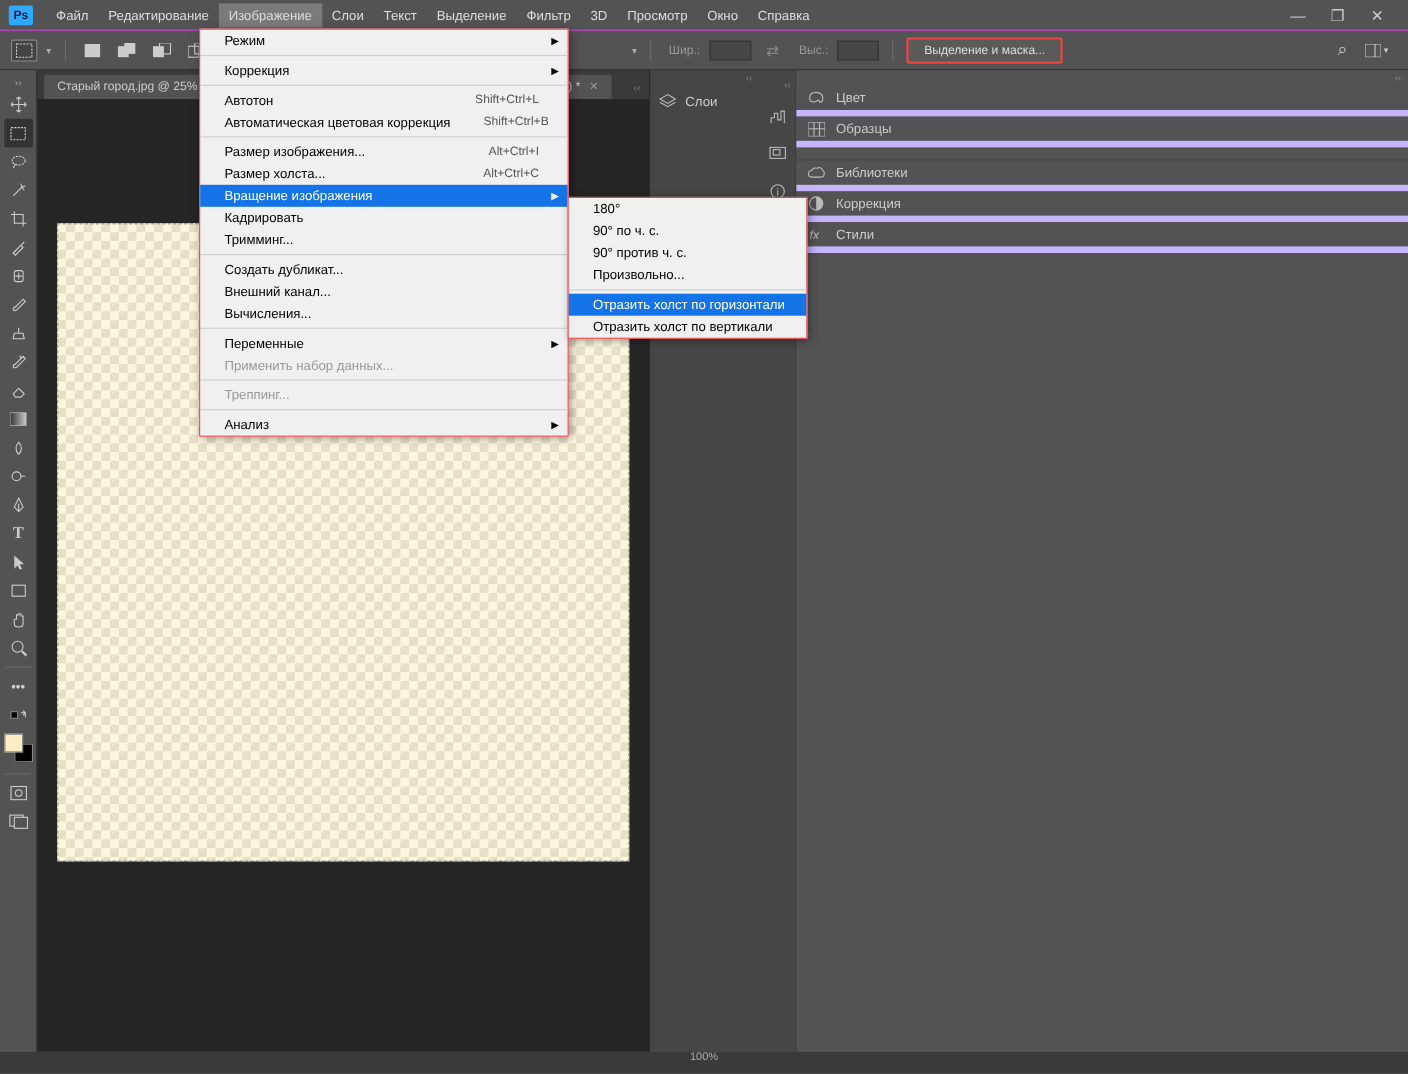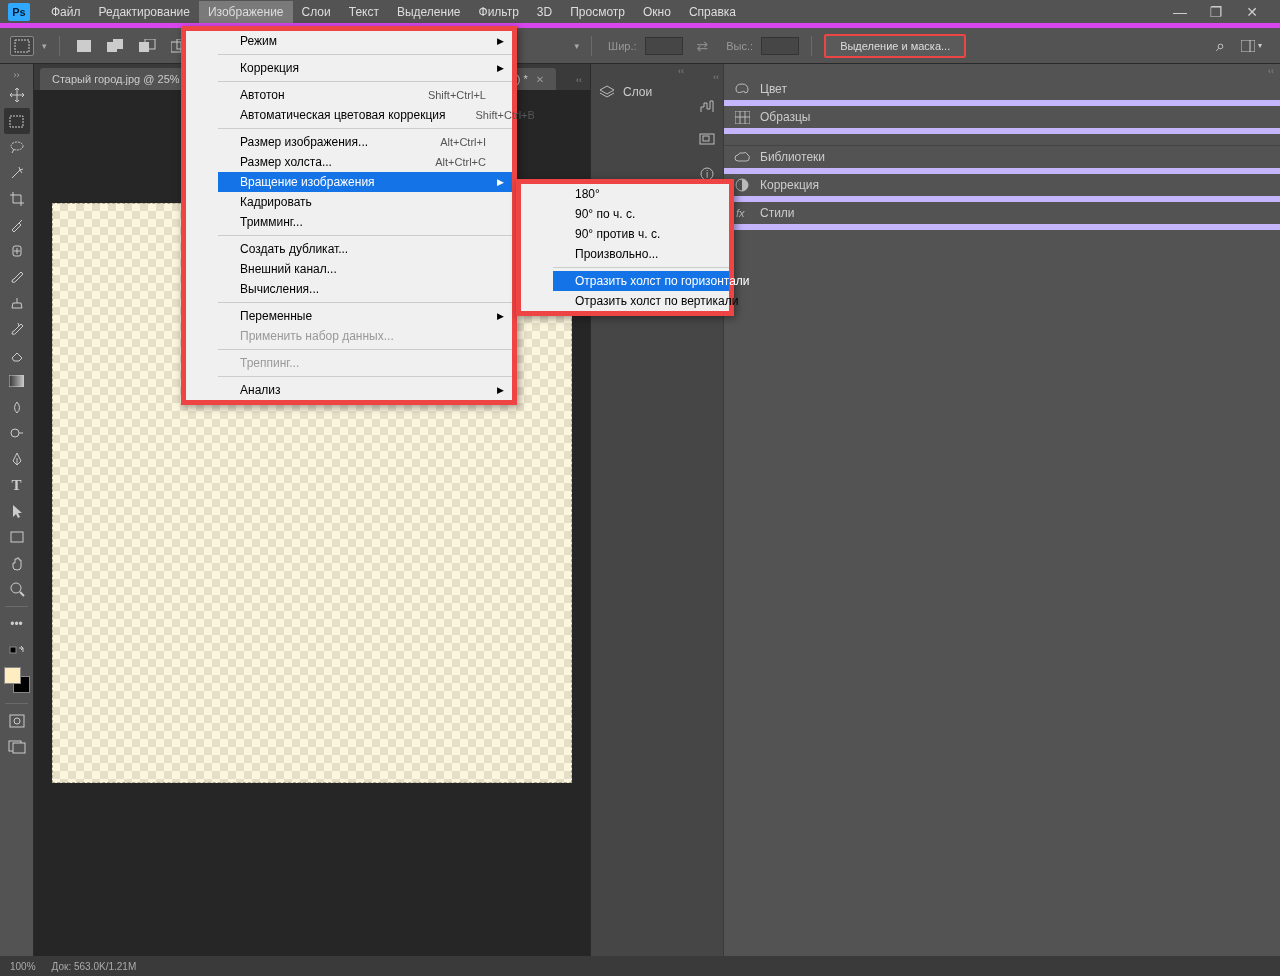--- a/index.html
+++ b/index.html
@@ -1,17 +1,17 @@
 <!DOCTYPE html>
 <html><head>
 <meta charset="utf-8">
 <style>
 * { margin: 0; padding: 0; box-sizing: border-box; font-family: -apple-system, "Segoe UI", Tahoma, sans-serif; }
 body { background: #535353; width: 1280px; height: 976px; overflow: hidden; font-size: 12px; color: #ccc; }
-.menubar { height: 28px; background: #535353; display: flex; align-items: center; padding-left: 8px; border-bottom: 5px solid #d946ef; }
+.menubar { height: 28px; background: #535353; display: flex; align-items: center; padding-left: 8px; border-bottom: 1px solid #d946ef; }
 .ps-logo { width: 22px; height: 18px; background: #31a8ff; color: #001e36; font-weight: bold; font-size: 11px; display: flex; align-items: center; justify-content: center; border-radius: 2px; margin-right: 12px; font-family: Arial; }
 .menu-item { padding: 4px 9px; cursor: default; color: #ddd; }
 .menu-item.active { background: #7a7a7a; }
 .win-controls { margin-left: auto; display: flex; gap: 20px; padding-right: 20px; }
 .win-btn { width: 16px; height: 16px; color: #ccc; cursor: default; display: flex; align-items: center; justify-content: center; font-size: 14px; }
 
 .options-bar { height: 36px; background: #535353; display: flex; align-items: center; padding: 0 10px; border-bottom: 1px solid #2a2a2a; gap: 8px; }
 .opt-icon { width: 24px; height: 20px; display: flex; align-items: center; justify-content: center; border: 1px solid transparent; }
 .opt-icon.sel { border: 1px solid #888; background: #444; border-radius: 2px; padding: 2px; }
 .opt-sep { width: 1px; height: 20px; background: #6a6a6a; margin: 0 4px; }
@@ -40,24 +40,24 @@
 .dashed-sel { position: absolute; inset: 0; border: 1px dashed #555; }
 .icon-strip { width: 34px; background: #464646; border-right: 1px solid #3a3a3a; display: flex; flex-direction: column; align-items: center; padding-top: 8px; gap: 14px; }
 .icon-strip .ico { width: 20px; height: 20px; color: #bbb; display: flex; align-items: center; justify-content: center; }
 .panel-tabs { flex: 1; display: flex; flex-direction: column; }
 .p-tab { height: 28px; display: flex; align-items: center; gap: 10px; padding: 0 10px; border-bottom: 6px solid #c4b5fd; background: #535353; }
 .p-tab .ico { width: 16px; display: flex; align-items: center; justify-content: center; color: #bbb; }
 
 .mid-strip { width: 100px; background: #464646; display: flex; flex-direction: column; border-left: 1px solid #2a2a2a; }
 .mid-tab { height: 28px; display: flex; align-items: center; gap: 8px; padding: 0 8px; }
 
-.status { height: 20px; background: #3a3a3a; display: flex; align-items: center; padding: 0 10px; font-size: 10px; color: #aaa; gap: 16px; }
-
-
-.dropdown { position: absolute; background: #f0f0f0; color: #000; box-shadow: 2px 2px 8px rgba(0,0,0,0.4); font-size: 12px; z-index: 100; border: 5px solid #ef4444; padding-left: 32px; }
+.status { height: 20px; background: #3a3a3a; display: flex; align-items: center; padding: 0 10px; font-size: 10px; color: #aaa; gap: 16px; flex-direction: column; }
+
+
+.dropdown { position: absolute; background: #f0f0f0; color: #000; box-shadow: 2px 2px 8px rgba(0,0,0,0.4); font-size: 12px; z-index: 100; border: 1px solid #ef4444; }
 .dd-item { padding: 3px 26px 3px 22px; display: flex; justify-content: space-between; align-items: center; cursor: default; white-space: nowrap; }
 .dd-item.selected { background: #1473e6; color: #fff; }
 .dd-item.disabled { color: #999; text-align: right; }
 .dd-item .shortcut { color: #555; margin-left: 30px; font-size: 11px; }
 .dd-item .arrow { position: absolute; right: 8px; font-size: 9px; }
 .dd-sep { height: 1px; background: #ccc; margin: 3px 0; }
 .main-dropdown { left: 181px; top: 26px; width: 336px; }
 .sub-dropdown { left: 516px; top: 179px; width: 218px; }
 
 svg { display: block; }

